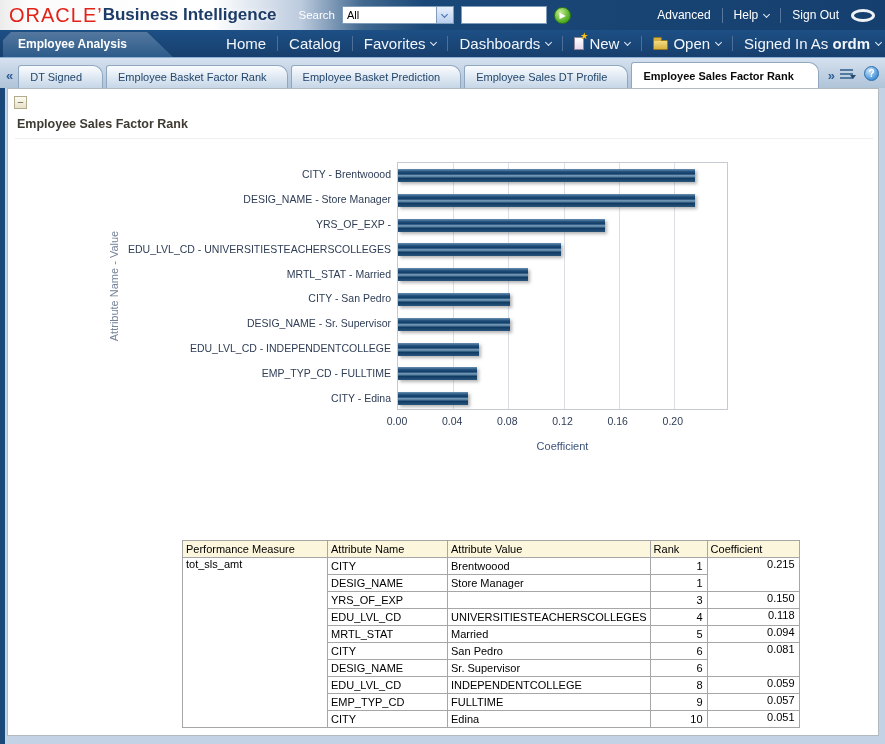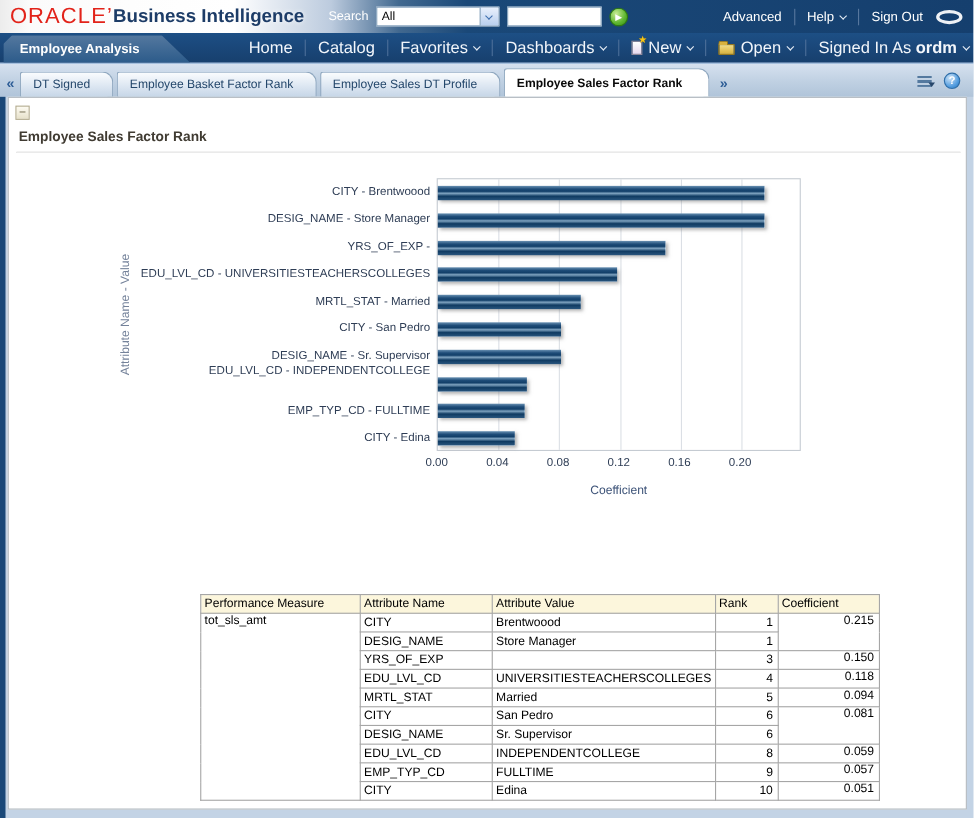--- a/index.html
+++ b/index.html
@@ -178,20 +178,21 @@
         <i class="chev"></i>
       </span>
     </div>
 </div>
 
 <div class="tabrow">
   <span class="tab-scroll">«</span>
   <span id="tabs-host" style="display:flex;align-items:flex-end;">
       <span class="tab">DT Signed</span>
       <span class="tab">Employee Basket Factor Rank</span>
+      <span class="tab">Employee Basket Prediction</span>
       <span class="tab">Employee Sales DT Profile</span>
       <span class="tab active">Employee Sales Factor Rank</span>
     </span>
   <span class="tab-scroll">»</span>
   <span class="tabrow-icons">
     <span class="list-icon"></span>
     <span class="help-icon">?</span>
   </span>
 </div>
 
@@ -227,21 +228,21 @@
       <span class="xtick" style="left: 554.5px;">0.12</span>
       <span class="xtick" style="left: 609.667px;">0.16</span>
       <span class="xtick" style="left: 664.833px;">0.20</span>
       <div class="cat-label" style="top: 11.4px;">CITY - Brentwoood</div>
       <div class="cat-label" style="top: 36.2px;">DESIG_NAME - Store Manager</div>
       <div class="cat-label" style="top: 61px;">YRS_OF_EXP -</div>
       <div class="cat-label" style="top: 85.8px;">EDU_LVL_CD - UNIVERSITIESTEACHERSCOLLEGES</div>
       <div class="cat-label" style="top: 110.6px;">MRTL_STAT - Married</div>
       <div class="cat-label" style="top: 135.4px;">CITY - San Pedro</div>
       <div class="cat-label" style="top: 160.2px;">DESIG_NAME - Sr. Supervisor</div>
-      <div class="cat-label" style="top: 174px; padding-left: 24px;">EDU_LVL_CD - INDEPENDENTCOLLEGE</div>
+      <div class="cat-label" style="top: 185px; padding-left: 24px;">EDU_LVL_CD - INDEPENDENTCOLLEGE</div>
       <div class="cat-label" style="top: 209.8px;">EMP_TYP_CD - FULLTIME</div>
       <div class="cat-label" style="top: 234.6px;">CITY - Edina</div>
       <div class="xlabel" style="left: 554.5px;">Coefficient</div>
     </div>
 
   <div class="tblwrap">
     <table>
       <colgroup>
         <col style="width:145px">
           <col style="width:120px">

